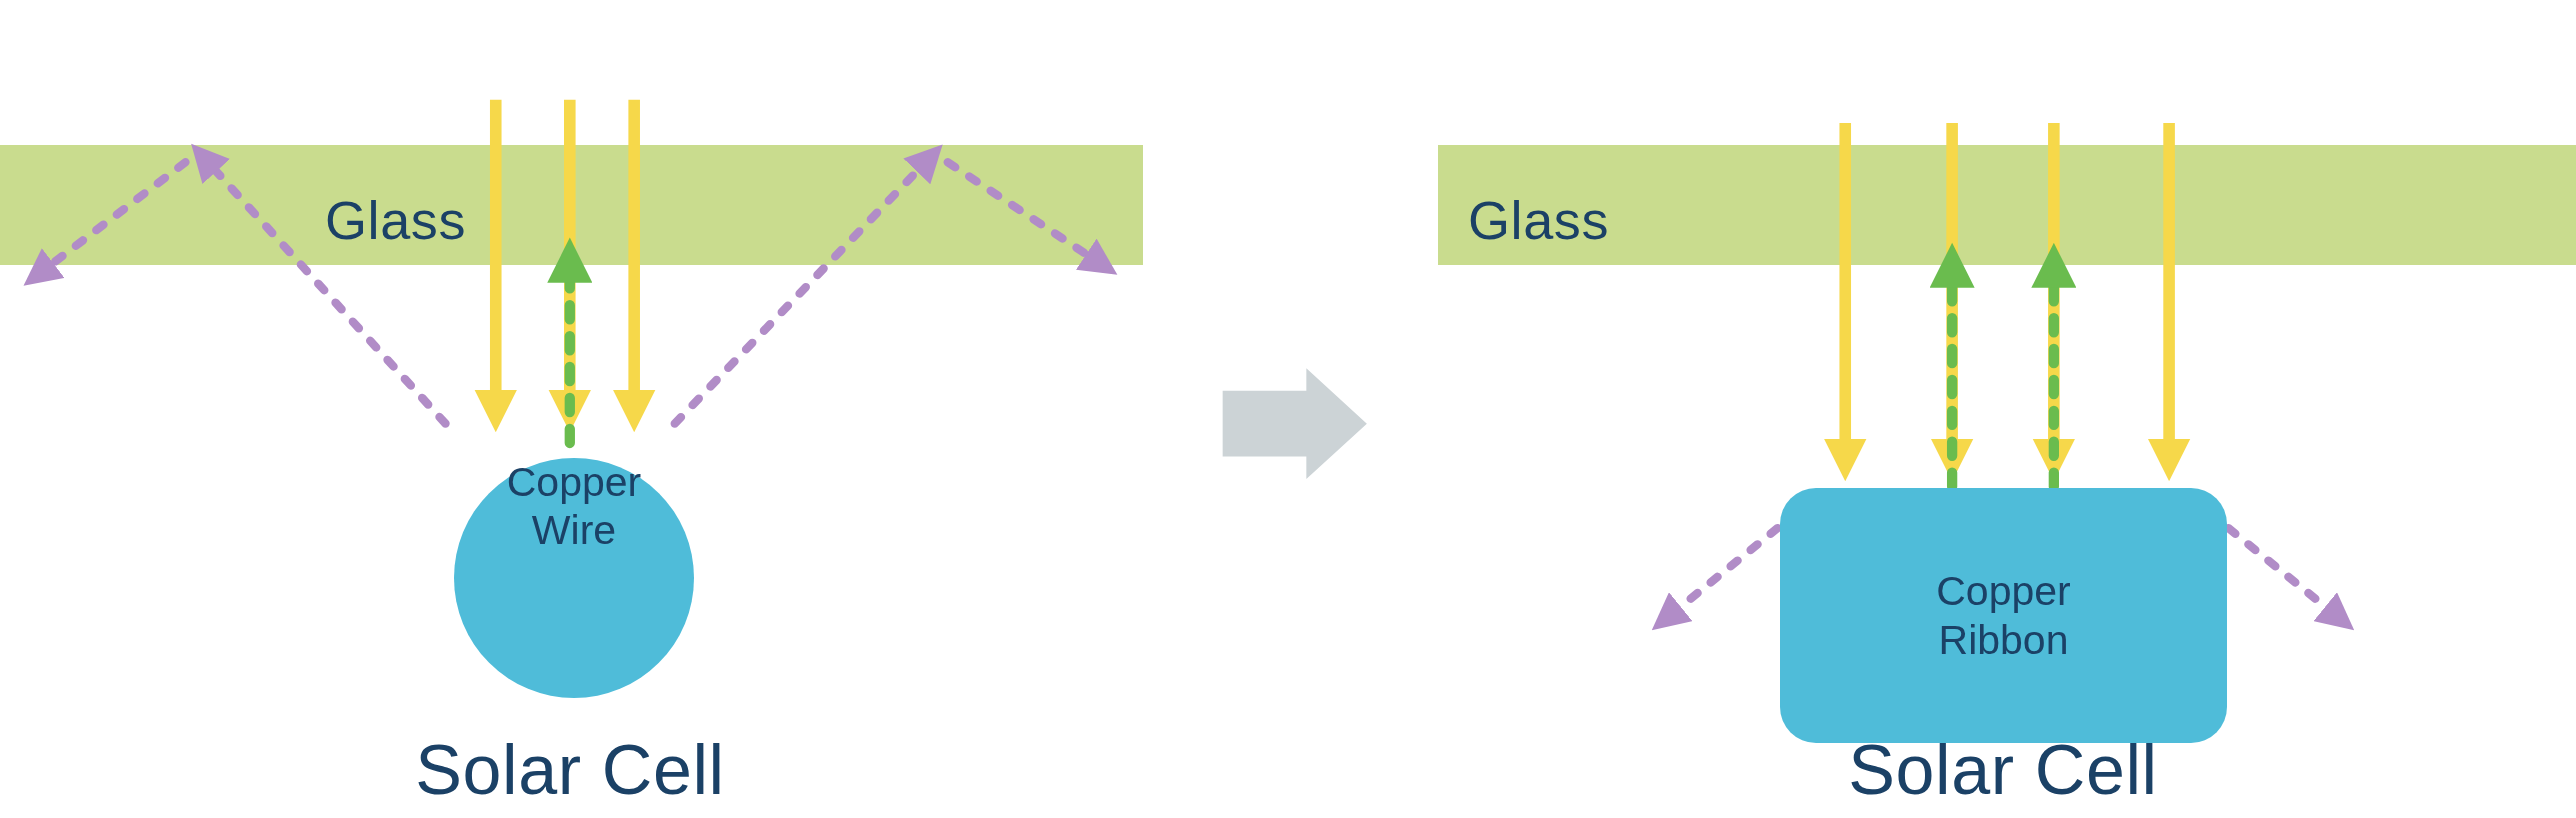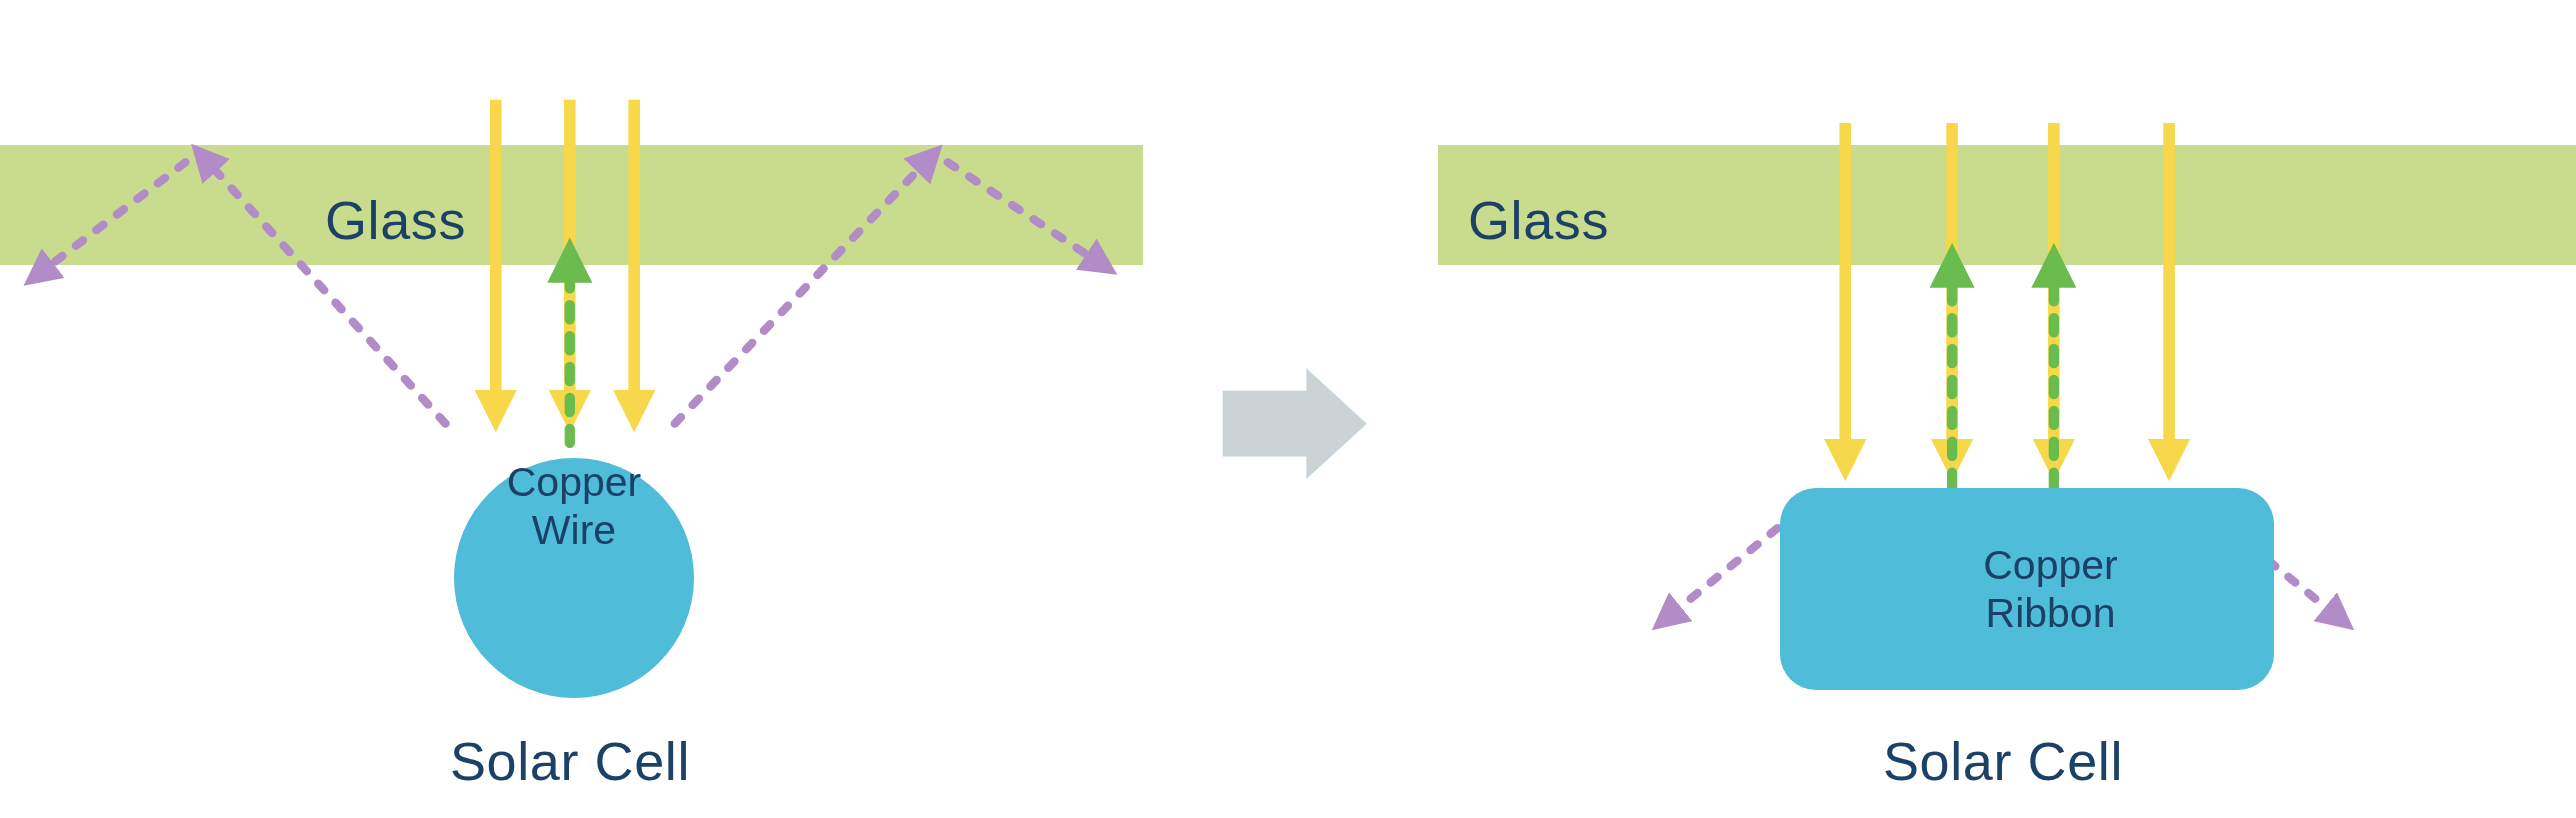--- a/index.html
+++ b/index.html
@@ -37,32 +37,32 @@
   .mk-y{fill:var(--sunlight-yellow);}
   .mk-g{fill:var(--transmitted-green);}
   .mk-p{fill:var(--reflected-purple);}
   .transition{fill:var(--transition-gray);}
   .copper-wire{
     position:absolute;left:454px;top:458px;width:240px;height:240px;
     background:var(--copper-blue);border-radius:50%;z-index:3;
     display:flex;align-items:flex-start;justify-content:center;
   }
   .copper-ribbon{
-    position:absolute;left:1780px;top:488px;width:447px;height:202px;
+    position:absolute;left:1780px;top:488px;width:447px;height:255px;
     background:var(--copper-blue);border-radius:36px;z-index:3;
-    display:flex;align-items:center;justify-content:center;padding-left:47px;
+    display:flex;align-items:center;justify-content:center;
   }
   .component-label{
     width:193px;text-align:center;font-size:41px;line-height:1.18;
     color:var(--label-navy);
   }
   .copper-ribbon .component-label{width:212px;}
   .cell-label{
     position:absolute;top:730px;width:386px;text-align:center;
-    font-size:54px;color:var(--label-navy);z-index:4;letter-spacing:0.6px;
+    font-size:70px;color:var(--label-navy);z-index:4;letter-spacing:0.6px;
   }
   .cell-label.left{left:377px;}
   .cell-label.right{left:1810px;}
 </style>
 </head>
 <body>
 
 <div class="stage">
 
   <div class="glass-band left"></div>

